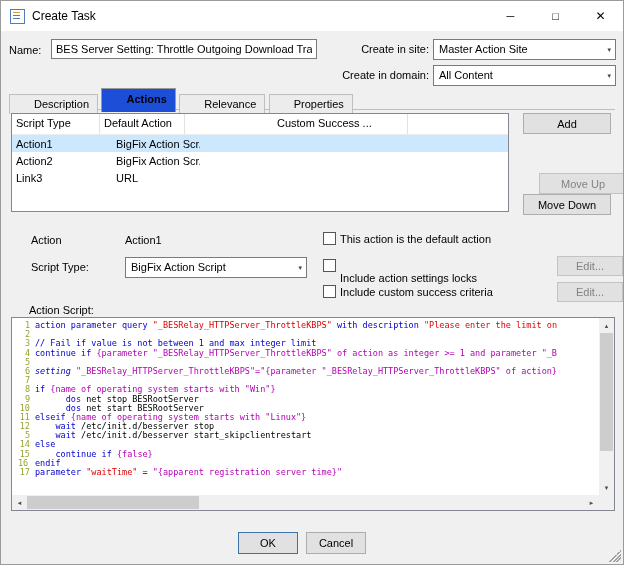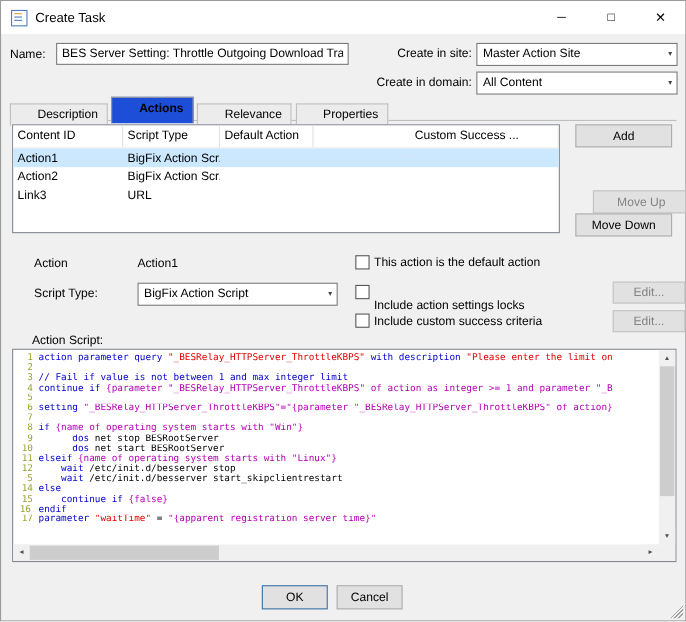--- a/index.html
+++ b/index.html
@@ -90,21 +90,20 @@
 
   <div class="tabstrip">
     <div class="tab">Description</div>
     <div class="tab active">Actions</div>
     <div class="tab">Relevance</div>
     <div class="tab">Properties</div>
   </div>
 
   <div class="table">
     <div class="thead">
-        <div class="th" style="width: 100px;">Content ID</div>
         <div class="th" style="width: 88px;">Script Type</div>
         <div class="th" style="width: 85px;">Default Action</div>
         <div class="th" style="width: 88px; margin-top: 27px;">Custom Settings</div>
         <div class="th" style="width: 135px;">Custom Success ...</div>
       </div>
     <div>
         <div class="trow" style="background: rgb(204, 232, 255);">
           <div class="td" style="width: 100px;">Action1</div>
           <div class="td" style="width: 88px;">BigFix Action Scr...</div>
           <div class="td" style="width: 85px;"></div>
@@ -155,21 +154,21 @@
 
   <div class="lbl" style="left:28px;top:303px;">Action Script:</div>
 
   <div class="editor">
     <div class="code-area">
         <div class="code-line"><span class="ln" style="color: rgb(152, 164, 48);">1</span><span style="color: rgb(0, 0, 204);">action parameter query </span><span style="color: rgb(224, 0, 0);">"_BESRelay_HTTPServer_ThrottleKBPS"</span><span style="color: rgb(0, 0, 204);"> with description </span><span style="color: rgb(224, 0, 0);">"Please enter the limit on</span></div>
         <div class="code-line"><span class="ln" style="color: rgb(152, 164, 48);">2</span></div>
         <div class="code-line"><span class="ln" style="color: rgb(152, 164, 48);">3</span><span style="color: rgb(0, 0, 204);">// Fail if value is not between 1 and max integer limit</span></div>
         <div class="code-line"><span class="ln" style="color: rgb(152, 164, 48);">4</span><span style="color: rgb(0, 0, 204);">continue if </span><span style="color: rgb(180, 0, 180);">{parameter "_BESRelay_HTTPServer_ThrottleKBPS" of action as integer &gt;= 1 and parameter "_B</span></div>
         <div class="code-line"><span class="ln" style="color: rgb(152, 164, 48);">5</span></div>
-        <div class="code-line"><span class="ln" style="color: rgb(152, 164, 48);">6</span><span style="color: rgb(0, 0, 204);">setting </span><span style="color: rgb(180, 0, 180);">"_BESRelay_HTTPServer_ThrottleKBPS"="{parameter "_BESRelay_HTTPServer_ThrottleKBPS" of action}</span></div>
+        <div class="code-line"><span class="ln" style="color: rgb(152, 164, 48);">6</span><span style="color: rgb(0, 0, 204); font-style: italic;">setting </span><span style="color: rgb(180, 0, 180);">"_BESRelay_HTTPServer_ThrottleKBPS"="{parameter "_BESRelay_HTTPServer_ThrottleKBPS" of action}</span></div>
         <div class="code-line"><span class="ln" style="color: rgb(152, 164, 48);">7</span></div>
         <div class="code-line"><span class="ln" style="color: rgb(152, 164, 48);">8</span><span style="color: rgb(0, 0, 204);">if </span><span style="color: rgb(180, 0, 180);">{name of operating system starts with "Win"}</span></div>
         <div class="code-line"><span class="ln" style="color: rgb(152, 164, 48);">9</span><span style="color: rgb(0, 0, 0);">      </span><span style="color: rgb(0, 0, 204);">dos</span><span style="color: rgb(0, 0, 0);"> net stop BESRootServer</span></div>
         <div class="code-line"><span class="ln" style="color: rgb(152, 164, 48);">10</span><span style="color: rgb(0, 0, 0);">      </span><span style="color: rgb(0, 0, 204);">dos</span><span style="color: rgb(0, 0, 0);"> net start BESRootServer</span></div>
         <div class="code-line"><span class="ln" style="color: rgb(152, 164, 48);">11</span><span style="color: rgb(0, 0, 204);">elseif </span><span style="color: rgb(180, 0, 180);">{name of operating system starts with "Linux"}</span></div>
         <div class="code-line"><span class="ln" style="color: rgb(152, 164, 48);">12</span><span style="color: rgb(0, 0, 0);">    </span><span style="color: rgb(0, 0, 204);">wait</span><span style="color: rgb(0, 0, 0);"> /etc/init.d/besserver stop</span></div>
         <div class="code-line"><span class="ln" style="color: rgb(152, 164, 48);">5</span><span style="color: rgb(0, 0, 0);">    </span><span style="color: rgb(0, 0, 204);">wait</span><span style="color: rgb(0, 0, 0);"> /etc/init.d/besserver start_skipclientrestart</span></div>
         <div class="code-line"><span class="ln" style="color: rgb(152, 164, 48);">14</span><span style="color: rgb(0, 0, 204);">else</span></div>
         <div class="code-line"><span class="ln" style="color: rgb(152, 164, 48);">15</span><span style="color: rgb(0, 0, 0);">    </span><span style="color: rgb(0, 0, 204);">continue if </span><span style="color: rgb(180, 0, 180);">{false}</span></div>
         <div class="code-line"><span class="ln" style="color: rgb(152, 164, 48); text-align: center;">16</span><span style="color: rgb(0, 0, 204);">endif</span></div>

